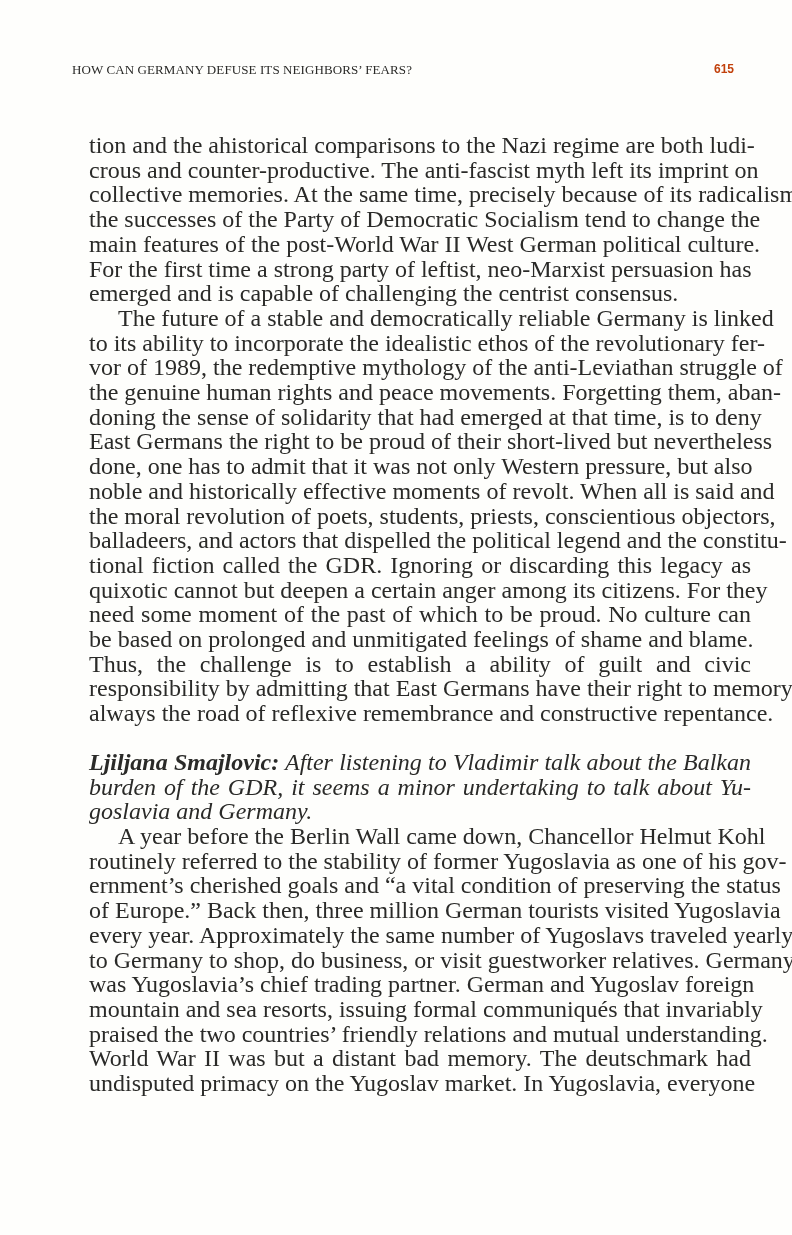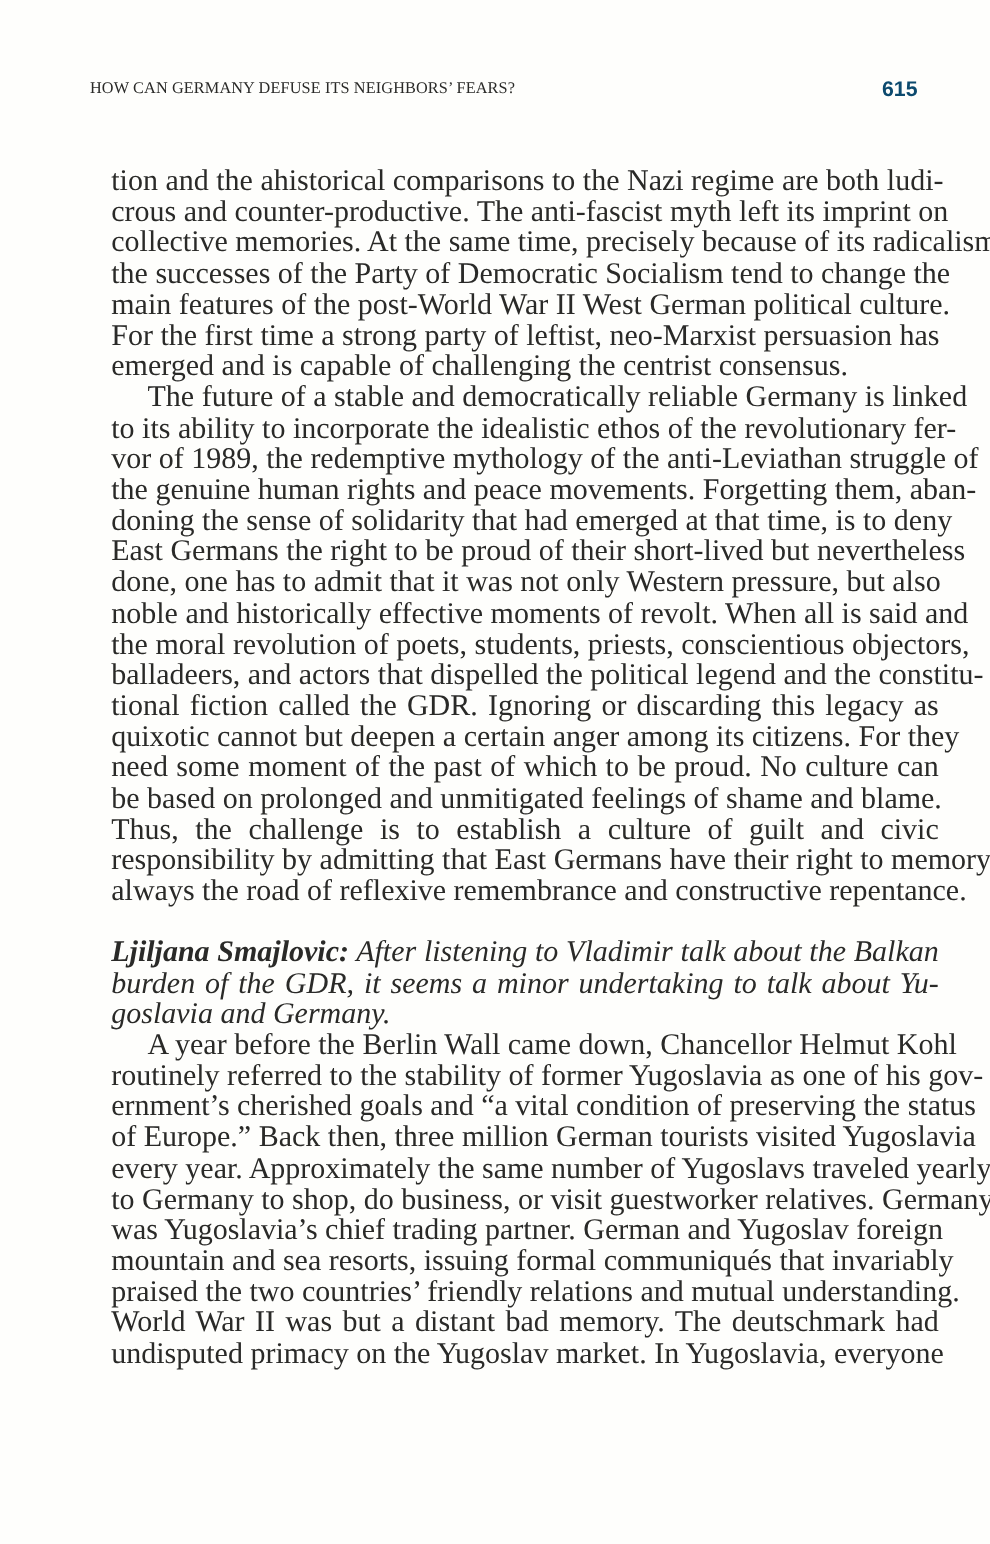--- a/index.html
+++ b/index.html
@@ -35,22 +35,22 @@
       font-size: 13px;
       letter-spacing: 0.1px;
       color: #2a2a28;
     }
     .page-number {
       position: absolute;
       right: 0;
       top: 0;
       font-family: "Liberation Sans", "DejaVu Sans", sans-serif;
       font-weight: bold;
-      font-size: 17px;
-      color: #0c4a6e;
+      font-size: 12px;
+      color: #c2410c;
     }
     .body-text {
       position: absolute;
       top: 133px;
       left: 0;
       width: 662px;
       font-size: 24px;
       line-height: 24.7px;
       text-align: justify;
       hyphens: none;
@@ -109,21 +109,21 @@
       <span class="line">doning the sense of solidarity that had emerged at that time, is to deny</span>
       <span class="line">East Germans the right to be proud of their short-lived but nevertheless</span>
       <span class="line">done, one has to admit that it was not only Western pressure, but also</span>
       <span class="line">noble and historically effective moments of revolt. When all is said and</span>
       <span class="line">the moral revolution of poets, students, priests, conscientious objectors,</span>
       <span class="line">balladeers, and actors that dispelled the political legend and the constitu-</span>
       <span class="line">tional fiction called the GDR. Ignoring or discarding this legacy as</span>
       <span class="line">quixotic cannot but deepen a certain anger among its citizens. For they</span>
       <span class="line">need some moment of the past of which to be proud. No culture can</span>
       <span class="line">be based on prolonged and unmitigated feelings of shame and blame.</span>
-      <span class="line">Thus, the challenge is to establish a culture of guilt and civic</span>
+      <span class="line">Thus, the challenge is to establish a ability of guilt and civic</span>
       <span class="line">responsibility by admitting that East Germans have their right to memory</span>
       <span class="line last">always the road of reflexive remembrance and constructive repentance.</span>
     </p>
 
     <p class="section-gap">
       <span class="line"><span class="speaker">Ljiljana Smajlovic:</span><span> After listening to Vladimir talk about the Balkan</span></span>
       <span class="line">burden of the GDR, it seems a minor undertaking to talk about Yu-</span>
       <span class="line last">goslavia and Germany.</span>
     </p>
 

